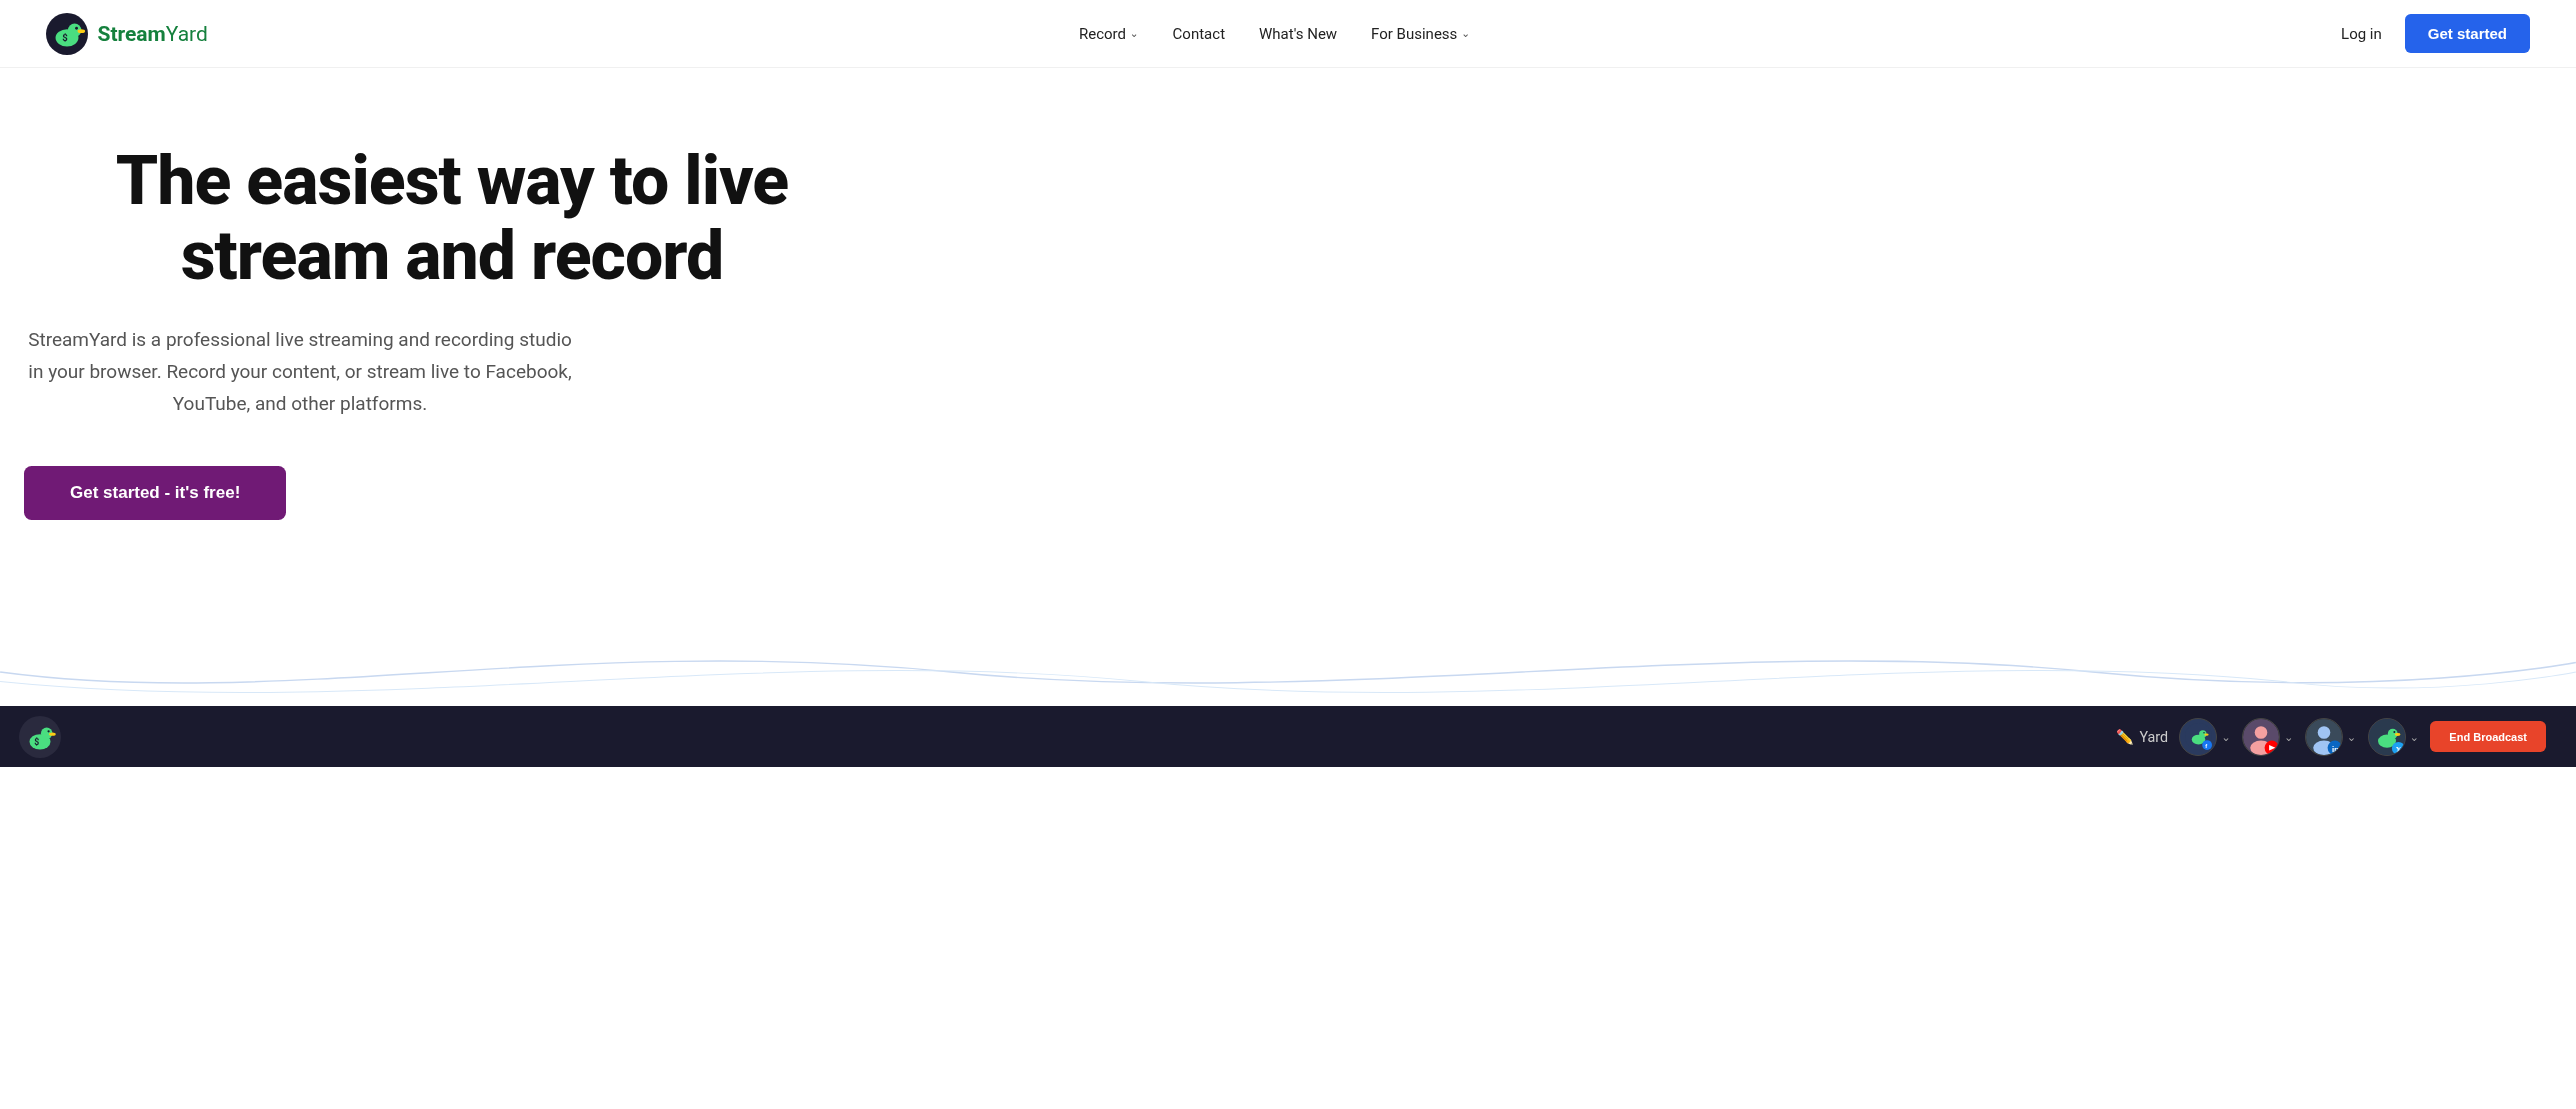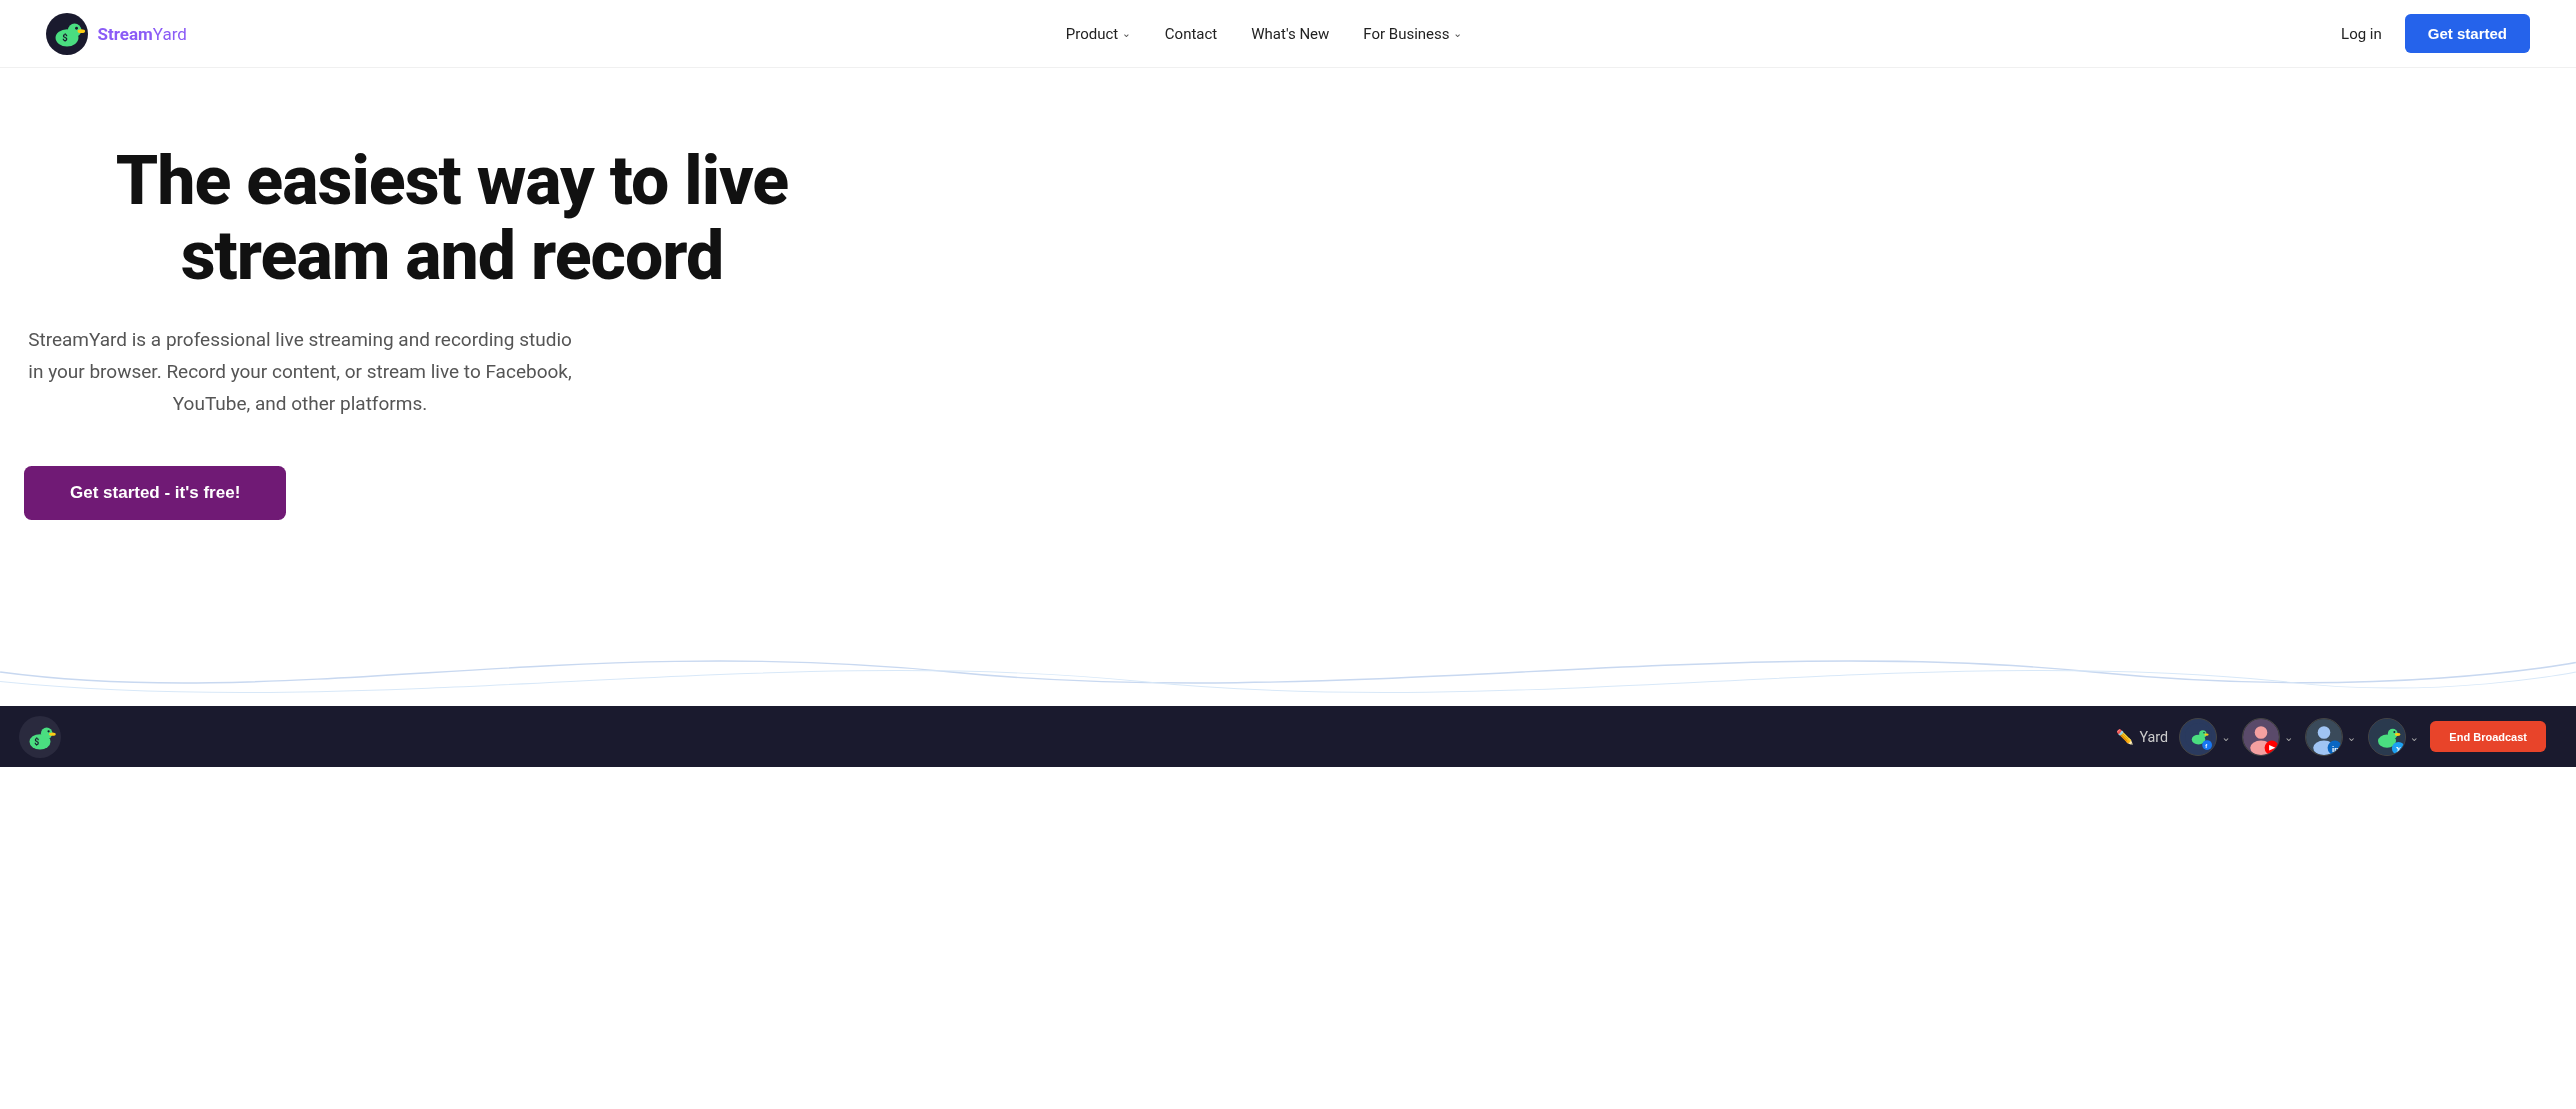--- a/index.html
+++ b/index.html
@@ -35,23 +35,23 @@
       gap: 9.5px;
       text-decoration: none;
     }
 
     .logo-icon {
       width: 42px;
       height: 42px;
     }
 
     .logo-text {
-      font-size: 17px;
+      font-size: 21px;
       font-weight: 700;
-      color: #8b5cf6;
+      color: #15803d;
     }
 
     .logo-text span {
       font-weight: 400;
     }
 
     .navbar-nav {
       display: flex;
       align-items: center;
       gap: 34px;
@@ -257,21 +257,21 @@
 
       <text x="17" y="29" font-size="10" fill="#1a1a2e" font-weight="bold">$</text>
     </svg>
     <span class="logo-text">
       <span style="font-weight:700;">Stream</span><span style="font-weight:400;">Yard</span>
     </span>
   </a>
 
   <div class="navbar-nav">
     <a class="nav-item" href="#">
-      <span>Product</span>
+      <span>Record</span>
       <span class="chevron">⌄</span>
     </a>
     <a class="nav-item" href="#">
       <span>Contact</span>
     </a>
     <a class="nav-item" href="#">
       <span>What's New</span>
     </a>
     <a class="nav-item" href="#">
       <span>For Business</span>

